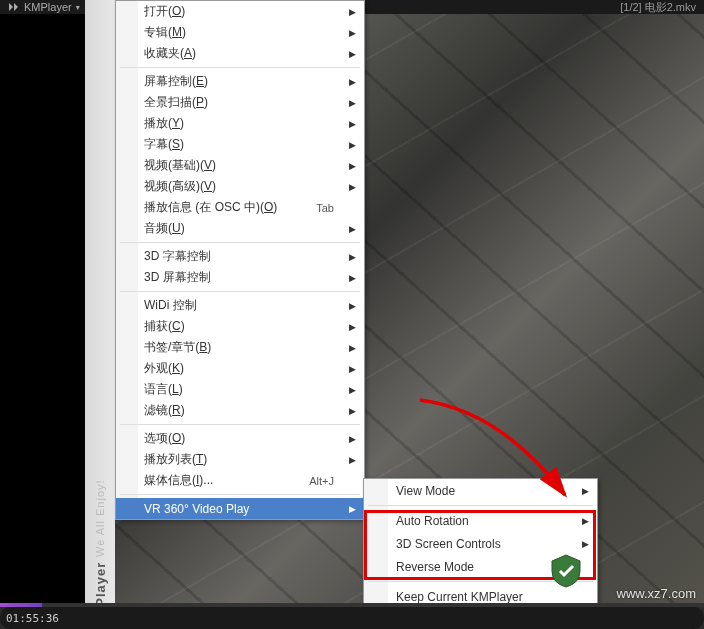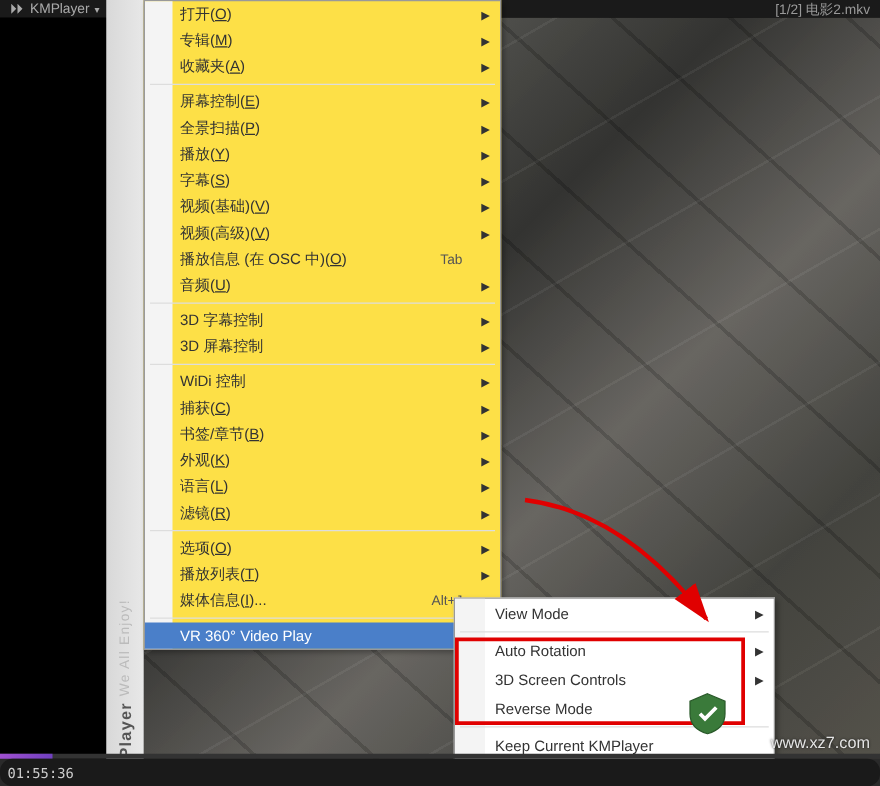--- a/index.html
+++ b/index.html
@@ -12,32 +12,32 @@
     
     .side-label { position: absolute; left: 85px; top: 0; bottom: 0; width: 30px; background: linear-gradient(to right, #e8e8e8, #d8d8d8); writing-mode: vertical-rl; transform: rotate(180deg); display: flex; align-items: center; justify-content: flex-start; padding-bottom: 20px; font-size: 13px; color: #888; letter-spacing: 1px; }
     .side-label .brand { font-weight: bold; color: #555; }
     .side-label .tag { color: #bbb; font-size: 11px; }
     
     .video-area { position: absolute; top: 14px; left: 0; right: 0; bottom: 22px; background: #000; overflow: hidden; }
     .video-bg { position: absolute; left: 115px; top: 0; right: 0; bottom: 0; background: linear-gradient(135deg, #4a4a48 0%, #5a5a56 20%, #3a3a38 40%, #6a6864 60%, #484844 80%, #58564f 100%); filter: contrast(1.1); }
     .video-bg::before { content: ""; position: absolute; inset: 0; background: repeating-linear-gradient(42deg, transparent, transparent 60px, rgba(0,0,0,0.15) 60px, rgba(0,0,0,0.15) 63px), repeating-linear-gradient(-30deg, transparent, transparent 90px, rgba(255,255,255,0.05) 90px, rgba(255,255,255,0.05) 92px); }
     .video-left { position: absolute; left: 0; top: 0; width: 85px; bottom: 0; background: #000; }
     
-    .context-menu { position: absolute; left: 115px; top: 0; width: 286px; background: #fde047; border: 1px solid #999; box-shadow: 2px 2px 4px rgba(0,0,0,0.3); font-size: 12px; color: #333; }
+    .context-menu { position: absolute; left: 115px; top: 0; width: 250px; background: #ffffff; border: 1px solid #999; box-shadow: 2px 2px 4px rgba(0,0,0,0.3); font-size: 12px; color: #333; }
     .menu-item { padding: 3px 30px 3px 28px; display: flex; align-items: center; justify-content: space-between; cursor: pointer; position: relative; height: 21px; }
     .menu-item.highlighted { background: #4a7fc9; color: #fff; }
     .menu-label { white-space: nowrap; }
     .shortcut { color: #555; font-size: 11px; }
     .submenu-arrow { position: absolute; right: 8px; font-size: 9px; color: #333; }
     .menu-item.highlighted .submenu-arrow { color: #fff; }
     .separator { height: 1px; background: #ddd; margin: 3px 4px; }
     .menu-left-strip { position: absolute; left: 0; top: 0; bottom: 0; width: 22px; background: #f4f4f4; }
     .menu-content { position: relative; }
     
-    .submenu { position: absolute; left: 363px; top: 478px; width: 257px; background: #fff; border: 1px solid #999; box-shadow: 2px 2px 4px rgba(0,0,0,0.3); font-size: 12px; color: #333; }
+    .submenu { position: absolute; left: 363px; top: 478px; width: 235px; background: #fff; border: 1px solid #999; box-shadow: 2px 2px 4px rgba(0,0,0,0.3); font-size: 12px; color: #333; }
     .submenu .menu-left-strip { width: 24px; }
     .submenu .menu-item { padding-left: 32px; height: 23px; }
     
     .annotation-box { position: absolute; left: 364px; top: 510px; width: 232px; height: 70px; border: 3px solid #e00000; pointer-events: none; }
     .annotation-arrow { position: absolute; left: 400px; top: 390px; width: 180px; height: 130px; pointer-events: none; }
     
     .bottombar { position: absolute; bottom: 0; left: 0; right: 0; height: 22px; background: #1a1a1a; display: flex; align-items: center; padding: 0 6px; border-radius: 10px; }
     .time-display { color: #ccc; font-size: 11px; font-family: monospace; }
     .progress-bar { position: absolute; bottom: 22px; left: 0; right: 0; height: 4px; background: #333; }
     .progress-fill { height: 100%; width: 6%; background: linear-gradient(to right, #a050d0, #7040c0); }

